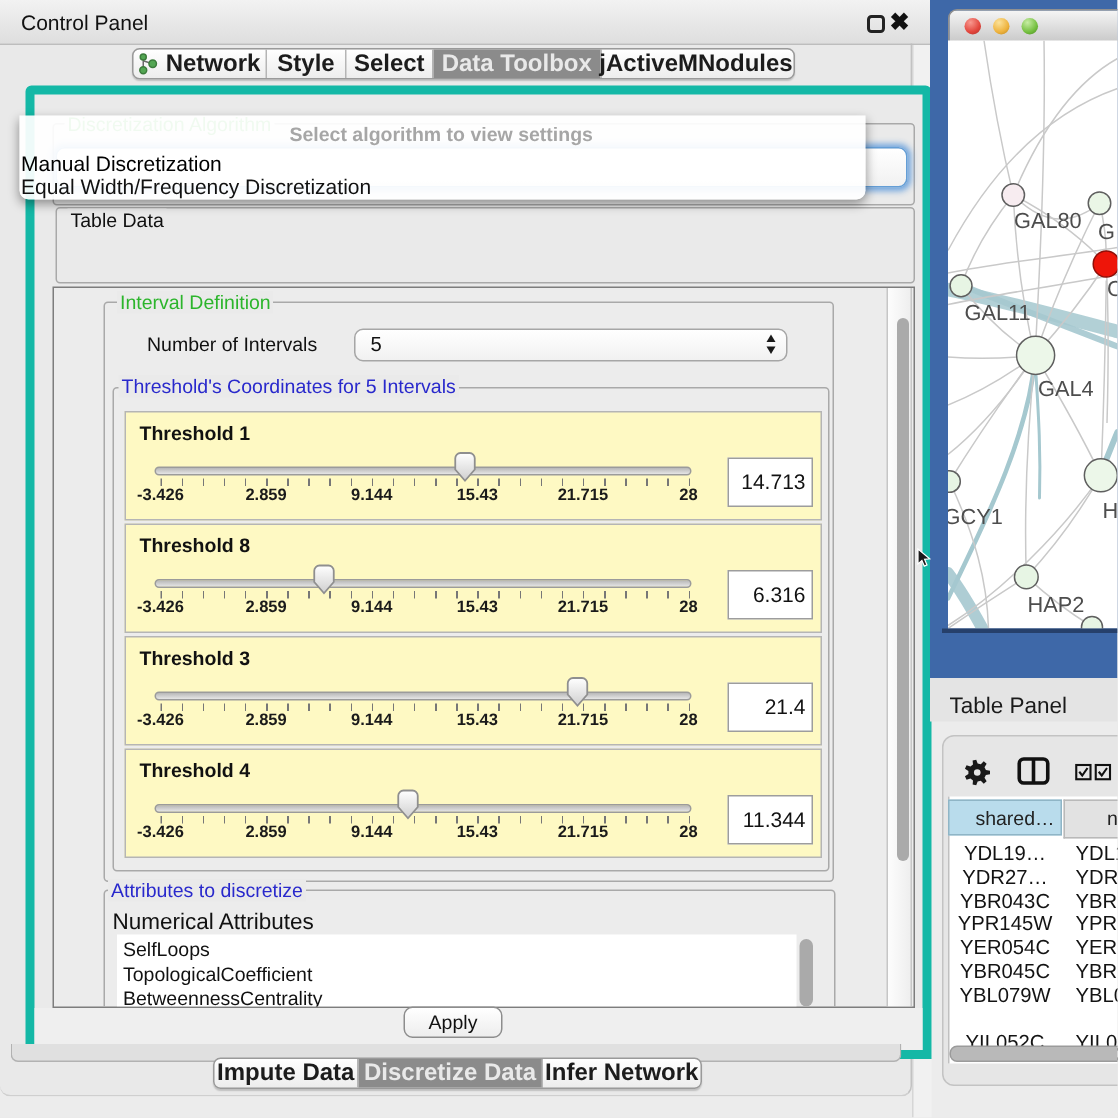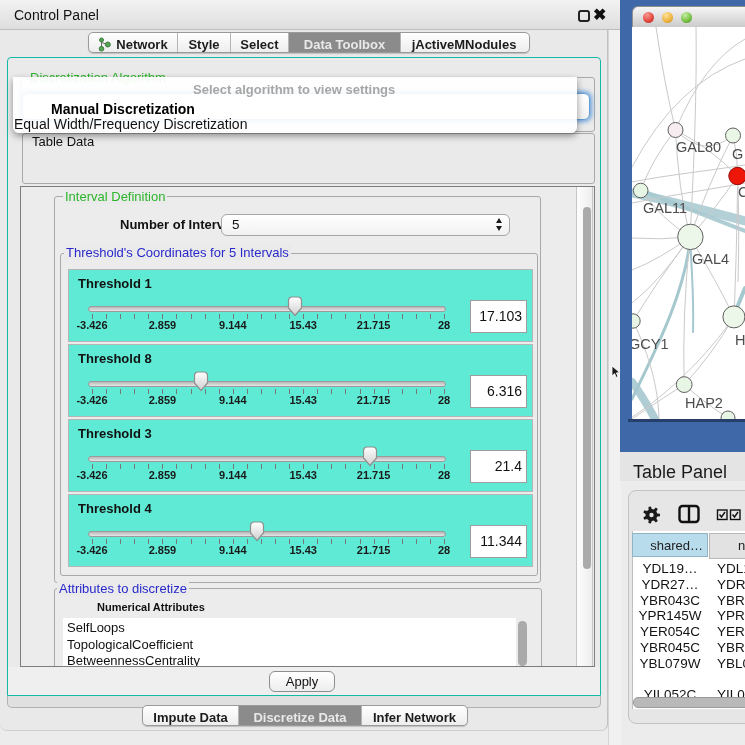--- a/index.html
+++ b/index.html
@@ -1,57 +1,57 @@
 <!DOCTYPE html>
 <html><head>
 <meta charset="utf-8">
 <style>
 html,body{margin:0;padding:0;}
 body{width:745px;height:745px;position:relative;overflow:hidden;background:#ececec;
   font-family:"Liberation Sans",sans-serif;-webkit-font-smoothing:antialiased;}
 .abs{position:absolute;}
-.b{font-weight:bold;padding-left:37px;}
+.b{font-weight:normal;}
 #lwin{left:0;top:0;width:607px;height:730px;background:#e9e9e9;border-right:1px solid #c2c2c2;border-bottom:1px solid #cfcfcf;border-radius:0 0 7px 7px;}
 #titlebar{left:0;top:0;width:620px;height:29px;background:linear-gradient(#f2f2f2,#dedede);border-bottom:1px solid #bdbdbd;}
 #titlebar .t{position:absolute;left:14px;top:7px;font-size:14px;color:#111;}
 #undock{position:absolute;left:578px;top:10px;width:8px;height:8px;border:2px solid #222;border-radius:3px;}
 #closex{position:absolute;left:593px;top:5px;font-size:16px;font-weight:bold;color:#111;}
 .tabbar{height:19px;background:linear-gradient(#ffffff,#ededed);border:1px solid #9a9a9a;border-radius:5px;display:flex;box-shadow:0 1px 1px rgba(0,0,0,0.18);}
-.tabbar .tab{height:100%;display:flex;align-items:flex-end;justify-content:center;font-size:13px;font-weight:bold;color:#1c1c1c;border-right:1px solid #b5b5b5;}
+.tabbar .tab{height:100%;display:flex;align-items:center;justify-content:center;font-size:16px;font-weight:bold;color:#1c1c1c;border-right:1px solid #b5b5b5;}
 .tabbar .tab:last-child{border-right:none;}
 .tabbar .sel{background:#8b8b8b;color:#e9e9e9;}
-#content{left:7px;top:57px;width:592px;height:637px;background:#eaeaea;border:1px solid #14b8a6;border-radius:4px 4px 0 0;}
+#content{left:17px;top:57px;width:592px;height:637px;background:#eaeaea;border:6px solid #14b8a6;border-radius:4px 4px 0 0;}
 .group{position:absolute;border:1px solid #a9a9a9;border-radius:3px;}
 .glabel{position:absolute;font-size:13px;background:#eaeaea;padding:0 2px;white-space:nowrap;z-index:3;}
 .green{color:#2cb52c;}
 .blue{color:#2929cc;}
 .combo{position:absolute;background:linear-gradient(#ffffff,#f1f1f1);border:1px solid #a6a6a6;border-radius:6px;font-size:13.5px;color:#111;}
 .combo .ct{position:absolute;left:10px;top:3px;}
 .updown{position:absolute;}.updown i{display:block;width:0;height:0;border-left:3.5px solid transparent;border-right:3.5px solid transparent;}.updown .u{border-bottom:5px solid #1a1a1a;margin-bottom:2.5px;}.updown .d{border-top:5px solid #1a1a1a;}
 #scroll{position:absolute;left:12px;top:128px;width:573px;height:479px;border:1px solid #7d7d7d;background:#ececec;overflow:hidden;}
-.thr{position:absolute;left:47px;width:463px;height:71px;border:1px solid #b5b5b5;background:#5eead4;}
+.thr{position:absolute;left:47px;width:463px;height:71px;border:1px solid #b5b5b5;background:#fef9c3;}
 .thr .tl{position:absolute;left:9px;top:6px;font-size:13px;font-weight:bold;color:#111;}
 .track{position:absolute;left:19px;width:356px;height:4px;top:36px;border:1px solid #9b9b9b;border-radius:3px;background:linear-gradient(#b8b8b8,#e5e5e5);}
 .ticks{position:absolute;left:23px;width:353px;height:5px;top:44px;background:repeating-linear-gradient(to right,#777 0px,#777 1px,transparent 1px,transparent 14.08px);}
 .slab{position:absolute;top:49px;font-size:11px;font-weight:bold;color:#1a1a1a;transform:translateX(-50%);}
 .thumb{position:absolute;top:26px;}
 .vbox{position:absolute;left:401px;top:30px;width:51px;height:31px;background:#fff;border:1px solid #9d9d9d;font-size:14px;color:#111;text-align:right;line-height:31px;padding-right:4px;}
 .vthumb{position:absolute;background:#aaaaaa;border-radius:5px;}
 #numlist{position:absolute;left:42px;top:431px;width:453px;height:48px;background:#fff;font-size:13px;color:#111;padding-top:2px;box-sizing:border-box;}
 #numlist div{padding-left:4px;height:16.6px;line-height:16.6px;}
 #applystrip{position:absolute;left:0;top:609px;width:592px;height:28px;background:#efefef;}
 #bstrip{left:7px;top:696px;width:592px;height:11px;background:#e0e0e0;border:1px solid #b2b2b2;border-top:none;border-radius:0 0 5px 5px;}
 #applybtn{left:269px;top:671px;width:64px;height:19px;background:linear-gradient(#ffffff,#ededed);border:1px solid #8d8d8d;border-radius:6px;font-size:13px;color:#111;text-align:center;line-height:19px;z-index:4;}
 #bluebg{left:620px;top:0;width:125px;height:452px;background:#3e68a8;}
 #nettitle{left:632px;top:6px;width:113px;height:21px;background:linear-gradient(#f5f5f5,#c9c9c9);border-top:1px solid #909090;border-left:1px solid #909090;border-radius:6px 0 0 0;}
 .light{position:absolute;top:5px;width:11px;height:11px;border-radius:50%;}
 #canvas{left:632px;top:27px;width:113px;height:392px;background:#fff;}
 #winbot{left:628px;top:419px;width:117px;height:3px;background:#26406b;}
 #tpbar{left:620px;top:452px;width:125px;height:29px;background:#e4e4e4;}
-#tpbar .t{position:absolute;left:13px;top:10px;font-size:18px;color:#1a1a1a;}
+#tpbar .t{position:absolute;left:13px;top:10px;font-size:15px;color:#1a1a1a;}
 #tpanel{left:628px;top:490px;width:130px;height:232px;background:#e6e6e6;border:1px solid #c3c3c3;border-radius:8px;}
 #tablewhite{left:632px;top:531px;width:113px;height:178px;background:#fff;border-left:1px solid #c0c0c0;}
 #thead1{left:632px;top:533px;width:76px;height:24px;background:#b9dcec;border:1px solid #8fb5c6;font-size:13px;color:#222;text-align:right;padding-right:4px;box-sizing:border-box;line-height:24px;}
 #thead2{left:709px;top:533px;width:36px;height:24px;background:#e2e2e2;border:1px solid #b9b9b9;border-right:none;font-size:13px;color:#222;padding-left:28px;line-height:24px;}
 .trow{position:absolute;width:113px;height:15.7px;line-height:15.7px;font-size:13.5px;color:#131313;white-space:nowrap;}
 .trow .c1{position:absolute;left:0;width:76px;text-align:center;}
 .trow .c2{position:absolute;left:85px;}
 #hsb{left:633px;top:697px;width:120px;height:9px;background:#b9b9b9;border:1px solid #9b9b9b;border-radius:5px;}
 #divstrip{left:608px;top:29px;width:12px;height:716px;background:#f1f1f1;border-left:1px solid #d6d6d6;}
 </style>
@@ -110,21 +110,21 @@
         <span class="slab" style="left:375.0px;">28</span>
   <svg class="thumb" style="left:218px;" width="16" height="21" viewBox="0 0 16 21">
           <path d="M1.5,4.5 A3.5,3.5 0 0 1 5,1 L11,1 A3.5,3.5 0 0 1 14.5,4.5 L14.5,12 L8,19.5 L1.5,12 Z" fill="url(#tg1)" stroke="#8f8f8f" stroke-width="1.2"></path>
           <defs>
             <linearGradient id="tg1" x1="0" y1="0" x2="0" y2="1">
               <stop offset="0" stop-color="#ffffff"></stop>
               <stop offset="1" stop-color="#cfcfcf"></stop>
             </linearGradient>
           </defs>
         </svg>
-  <div class="vbox">17.103</div>
+  <div class="vbox">14.713</div>
 </div>
 <div class="thr" style="top:157px;">
   <div class="tl">Threshold 8</div>
   <div class="track"></div>
   <div class="ticks"></div>
   <span class="slab" style="left:23.0px;">-3.426</span>
         <span class="slab" style="left:93.4px;">2.859</span>
         <span class="slab" style="left:163.8px;">9.144</span>
         <span class="slab" style="left:234.2px;">15.43</span>
         <span class="slab" style="left:304.6px;">21.715</span>
@@ -177,21 +177,21 @@
             <linearGradient id="tg4" x1="0" y1="0" x2="0" y2="1">
               <stop offset="0" stop-color="#ffffff"></stop>
               <stop offset="1" stop-color="#cfcfcf"></stop>
             </linearGradient>
           </defs>
         </svg>
   <div class="vbox">11.344</div>
 </div>
     <div class="group" style="left:33px;top:401px;width:486px;height:85px;"></div>
     <div class="glabel blue" style="left:36px;top:394px;">Attributes to discretize</div>
-    <div class="abs b" style="left:39px;top:414px;font-size:11px;color:#111;">Numerical Attributes</div>
+    <div class="abs b" style="left:39px;top:414px;font-size:15px;color:#111;">Numerical Attributes</div>
     <div id="numlist">
         <div>SelfLoops</div>
         <div>TopologicalCoefficient</div>
         <div>BetweennessCentrality</div>
       </div>
     <div class="vthumb" style="left:497px;top:434px;width:9px;height:45px;"></div>
     <div class="abs" style="left:555px;top:0;width:15px;height:479px;background:linear-gradient(to right,#fdfdfd,#eeeeee);border-left:1px solid #c6c6c6;border-right:1px solid #c6c6c6;"></div>
     <div class="vthumb" style="left:562px;top:20px;width:8px;height:362px;"></div>
   </div>
   <div id="applystrip"></div>

